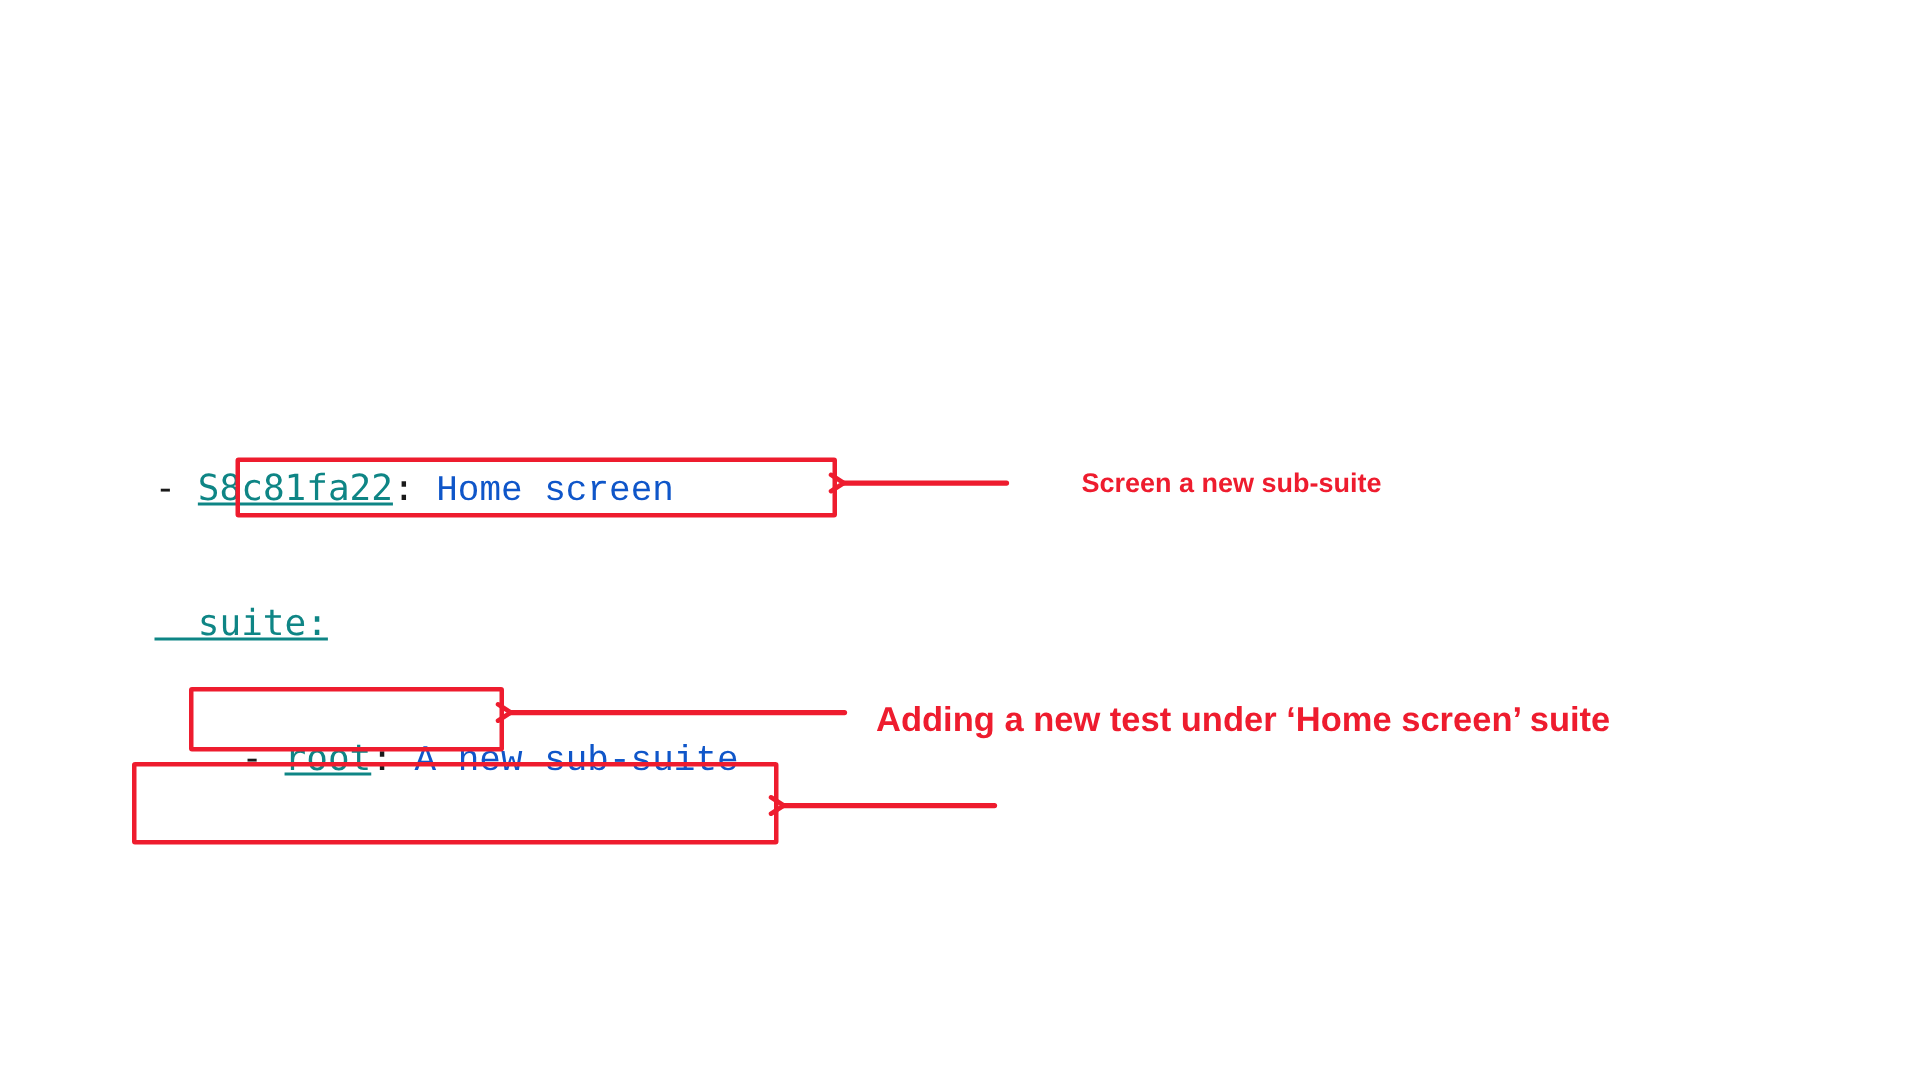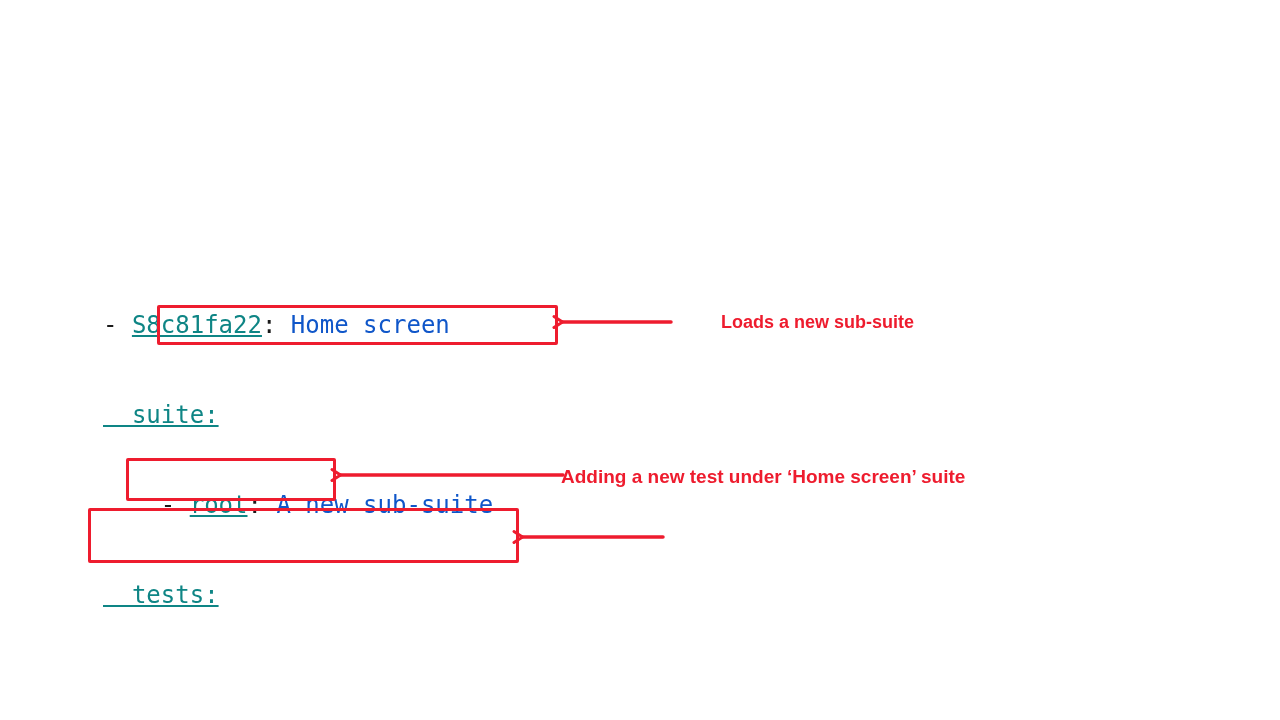--- a/index.html
+++ b/index.html
@@ -5,44 +5,43 @@
   html,body{margin:0;padding:0;background:#ffffff;}
   .canvas{position:relative;width:1280px;height:720px;background:#ffffff;overflow:hidden;
           font-family:"Liberation Sans",sans-serif;}
   
   .code{position:absolute;left:103px;top:250px;
         font-family:"DejaVu Sans Mono",monospace;font-size:24px;line-height:30px;
         white-space:pre;letter-spacing:0;}
   .ln{height:30px;}
   .seg-plain{color:var(--plain,#1a1a1a);}
   .seg-key{color:var(--key,#0e8585);text-decoration:underline;}
-  .seg-value{color:var(--value,#0f56c9);}
+  .seg-value{color:var(--value,#0f56c9);font-family:Liberation Mono, monospace;}
   
   .hbox{position:absolute;border:3px solid var(--red,#ee1c2e);border-radius:2px;background:transparent;}
   .hbox1{left:157px;top:305px;width:395px;height:34px;}
   .hbox2{left:126px;top:458px;width:204px;height:37px;}
   .hbox3{left:88px;top:508px;width:425px;height:49px;}
   
   .arrows{position:absolute;left:0;top:0;width:1280px;height:720px;pointer-events:none;}
   
   .alabel{position:absolute;color:var(--red,#ee1c2e);font-weight:bold;white-space:nowrap;}
   .alabel1{left:721px;top:312px;font-size:18px;}
-  .alabel2{left:561px;top:466px;font-size:19px;}
+  .alabel2{left:584px;top:466px;font-size:23px;}
   .alabel3{left:692px;top:528px;font-size:17px;}
 </style>
 </head>
 <body>
 
 <div class="canvas">
 
   <div class="code">
     <div class="ln"><span class="seg-plain">- </span><span class="seg-key">S8c81fa22</span><span class="seg-plain">:</span><span class="seg-value"> Home screen</span></div>
     <div class="ln"><span class="seg-key">  suite:</span></div>
     <div class="ln"><span class="seg-plain">    - </span><span class="seg-key">root</span><span class="seg-plain">:</span><span class="seg-value"> A new sub-suite</span></div>
-    <div class="ln"><span class="seg-key">  tests:</span></div>
     
     
     
     
     
   </div>
 
   <div class="hbox hbox1"></div>
   <div class="hbox hbox2"></div>
   <div class="hbox hbox3"></div>
@@ -51,16 +50,16 @@
     <defs>
       <marker id="ah" markerWidth="16" markerHeight="16" refX="3.5" refY="7" orient="auto" markerUnits="userSpaceOnUse">
         <path d="M11.5,1.5 L3,7 L11.5,12.5" fill="none" stroke="#ee1c2e" stroke-width="3" stroke-linecap="round" stroke-linejoin="round"></path>
       </marker>
     </defs>
     <path d="M671,322 L562,322" stroke="#ee1c2e" stroke-width="3.5" stroke-linecap="round" marker-end="url(#ah)"></path>
     <path d="M563,475 L340,475" stroke="#ee1c2e" stroke-width="3.5" stroke-linecap="round" marker-end="url(#ah)"></path>
     <path d="M663,537 L522,537" stroke="#ee1c2e" stroke-width="3.5" stroke-linecap="round" marker-end="url(#ah)"></path>
   </svg>
 
-  <div class="alabel alabel1">Loads a new sub-suite</div>
+  <div class="alabel alabel1">Screen a new sub-suite</div>
   <div class="alabel alabel2">Adding a new test under ‘Home screen’ suite</div>
 
 </div>
 
 </body></html>

